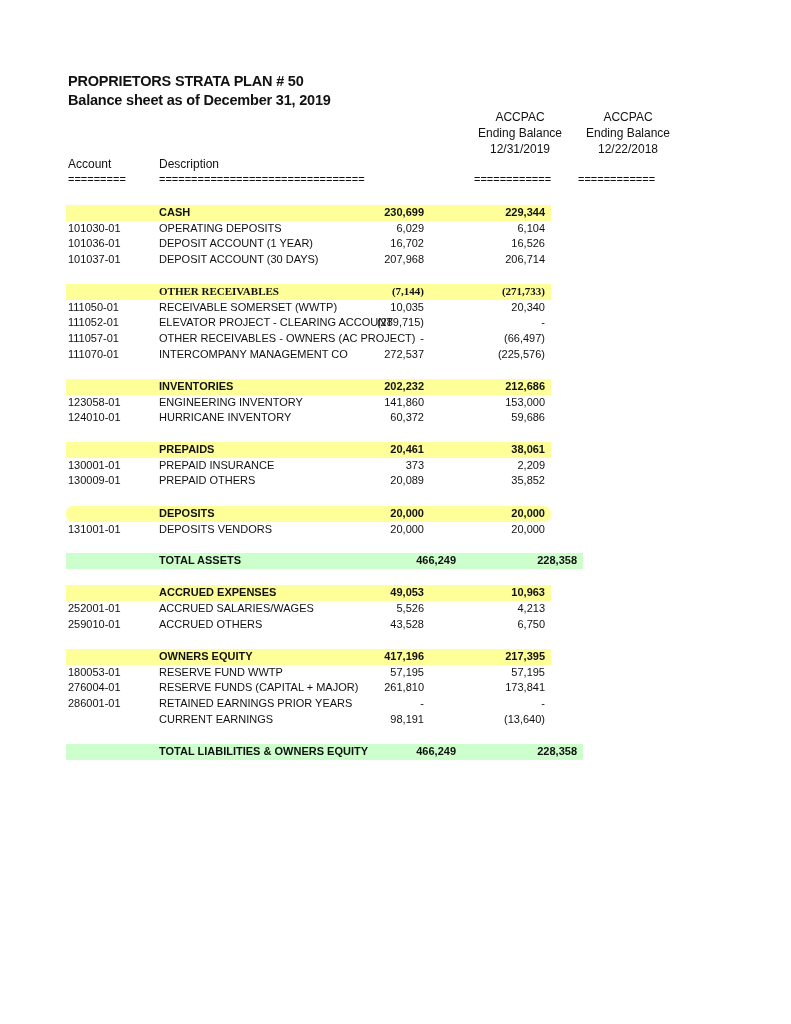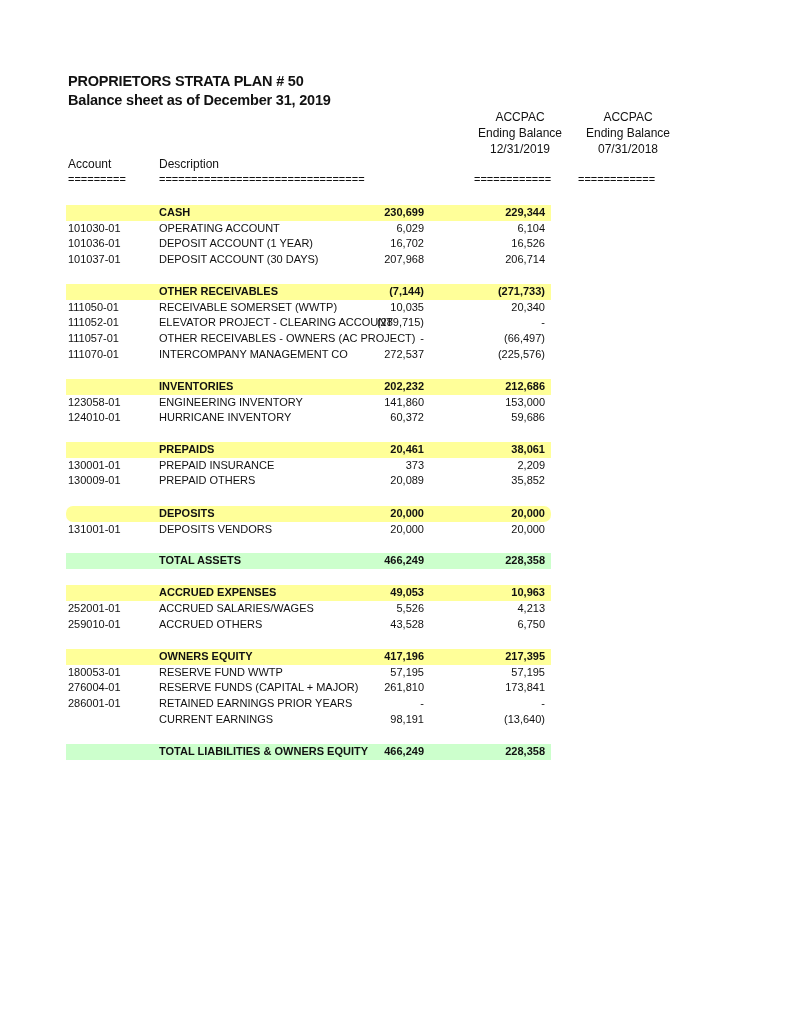--- a/index.html
+++ b/index.html
@@ -11,77 +11,77 @@
   .colhead { position:absolute; font-size:12px; text-align:center; line-height:16px; }
   .ch1 { left:470px; width:100px; top:109px; }
   .ch2 { left:576px; width:104px; top:109px; }
   .lbl { position:absolute; font-size:12px; top:157px; }
   .l-acct { left:68px; }
   .l-desc { left:159px; }
   .sep { position:absolute; top:173px; font-size:11px; letter-spacing:0px; overflow:hidden; white-space:nowrap; }
   .rows { position:absolute; left:66px; top:0; width:611px; }
   .row { position:absolute; left:0; width:485px; height:15.6px; font-size:11px; line-height:15.6px; }
   .row.hl-y { background:#ffff99; font-weight:bold; }
-  .row.hl-g { background:#ccffcc; font-weight:bold; }
+  .row.hl-g { background:#ccffcc; font-weight:bold;padding-left:32px; }
   .row .acct { position:absolute; left:2px; }
   .row .desc { position:absolute; left:93px; white-space:nowrap; }
   .row .v1 { position:absolute; right:127px; text-align:right; }
   .row .v2 { position:absolute; right:6px; }
 </style>
 </head>
 <body>
 
 <div class="title t1">PROPRIETORS STRATA PLAN # 50</div>
 <div class="title t2">Balance sheet as of December 31, 2019</div>
 
 <div class="colhead ch1">
   <div>ACCPAC</div>
   <div>Ending Balance</div>
   <div>12/31/2019</div>
 </div>
 <div class="colhead ch2">
   <div>ACCPAC</div>
   <div>Ending Balance</div>
-  <div>07/31/2018</div>
+  <div>12/22/2018</div>
 </div>
 
 <div class="lbl l-acct">Account</div>
 <div class="lbl l-desc">Description</div>
 
 <div class="sep" style="left:68px;width:68px;">=========</div>
 <div class="sep" style="left:159px;width:254px;">================================</div>
 <div class="sep" style="left:474px;width:96px;">============</div>
 <div class="sep" style="left:578px;width:98px;">============</div>
 
 <div class="rows" id="rows">
     <div class="row hl-y" style="top: 205px;">
       <span class="acct"></span>
       <span class="desc">CASH</span>
       <span class="v1">230,699</span>
       <span class="v2">229,344</span>
     </div>
     <div class="row" style="top: 220.5px;">
       <span class="acct">101030-01</span>
-      <span class="desc">OPERATING ACCOUNT</span>
+      <span class="desc">OPERATING DEPOSITS</span>
       <span class="v1">6,029</span>
       <span class="v2">6,104</span>
     </div>
     <div class="row" style="top: 236px;">
       <span class="acct">101036-01</span>
       <span class="desc">DEPOSIT ACCOUNT (1 YEAR)</span>
       <span class="v1">16,702</span>
       <span class="v2">16,526</span>
     </div>
     <div class="row" style="top: 252px;">
       <span class="acct">101037-01</span>
       <span class="desc">DEPOSIT ACCOUNT (30 DAYS)</span>
       <span class="v1">207,968</span>
       <span class="v2">206,714</span>
     </div>
-    <div class="row hl-y" style="top: 284px;">
+    <div class="row hl-y" style="top: 284px; font-family: Liberation Serif, serif;">
       <span class="acct"></span>
       <span class="desc">OTHER RECEIVABLES</span>
       <span class="v1">(7,144)</span>
       <span class="v2">(271,733)</span>
     </div>
     <div class="row" style="top: 299.5px;">
       <span class="acct">111050-01</span>
       <span class="desc">RECEIVABLE SOMERSET (WWTP)</span>
       <span class="v1">10,035</span>
       <span class="v2">20,340</span>

